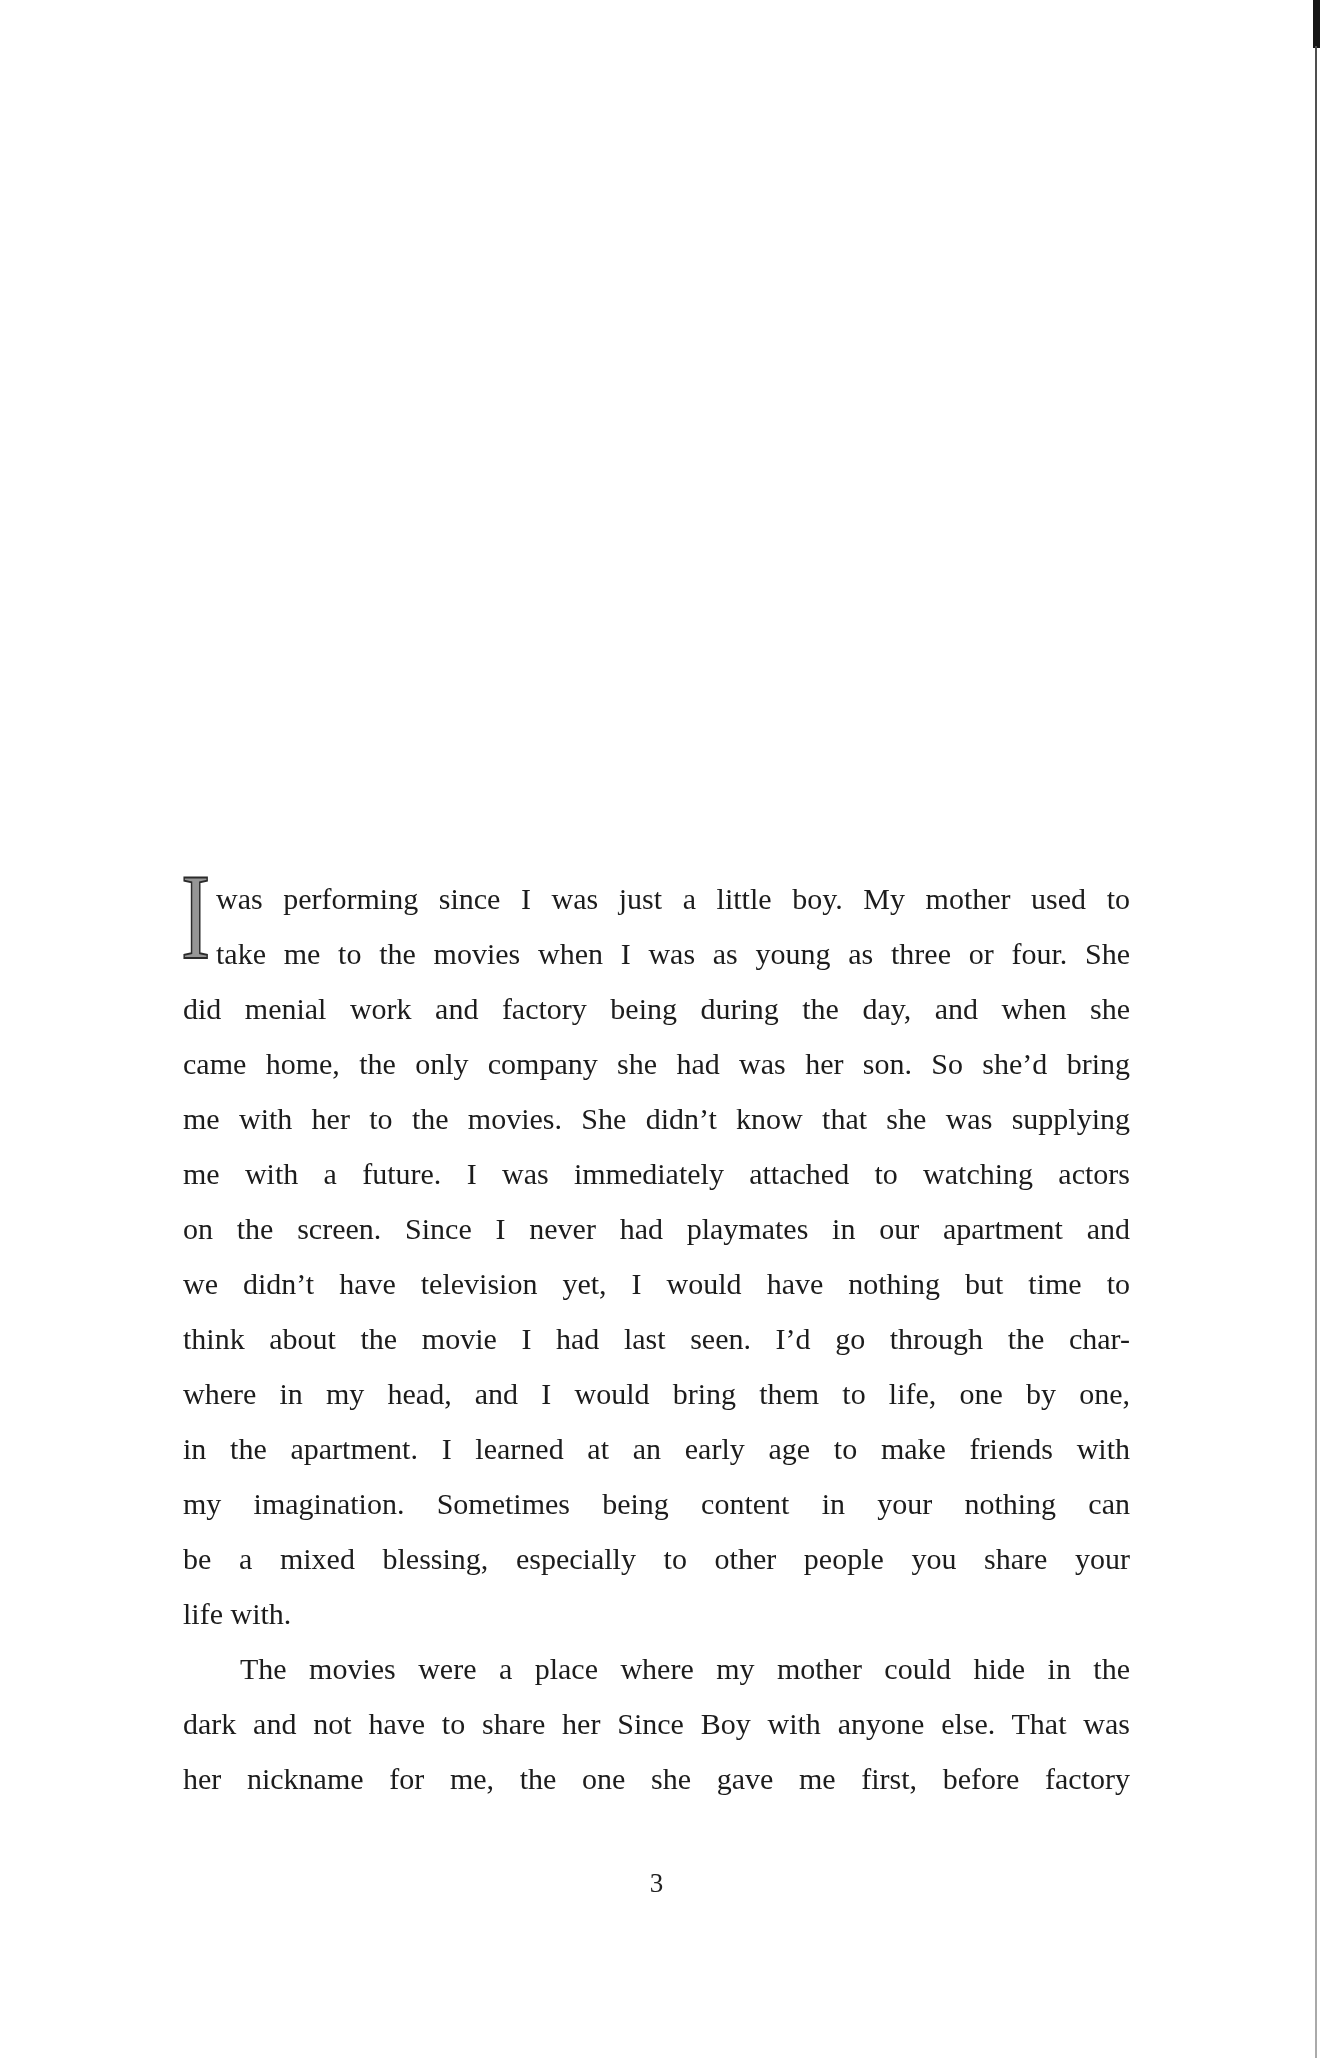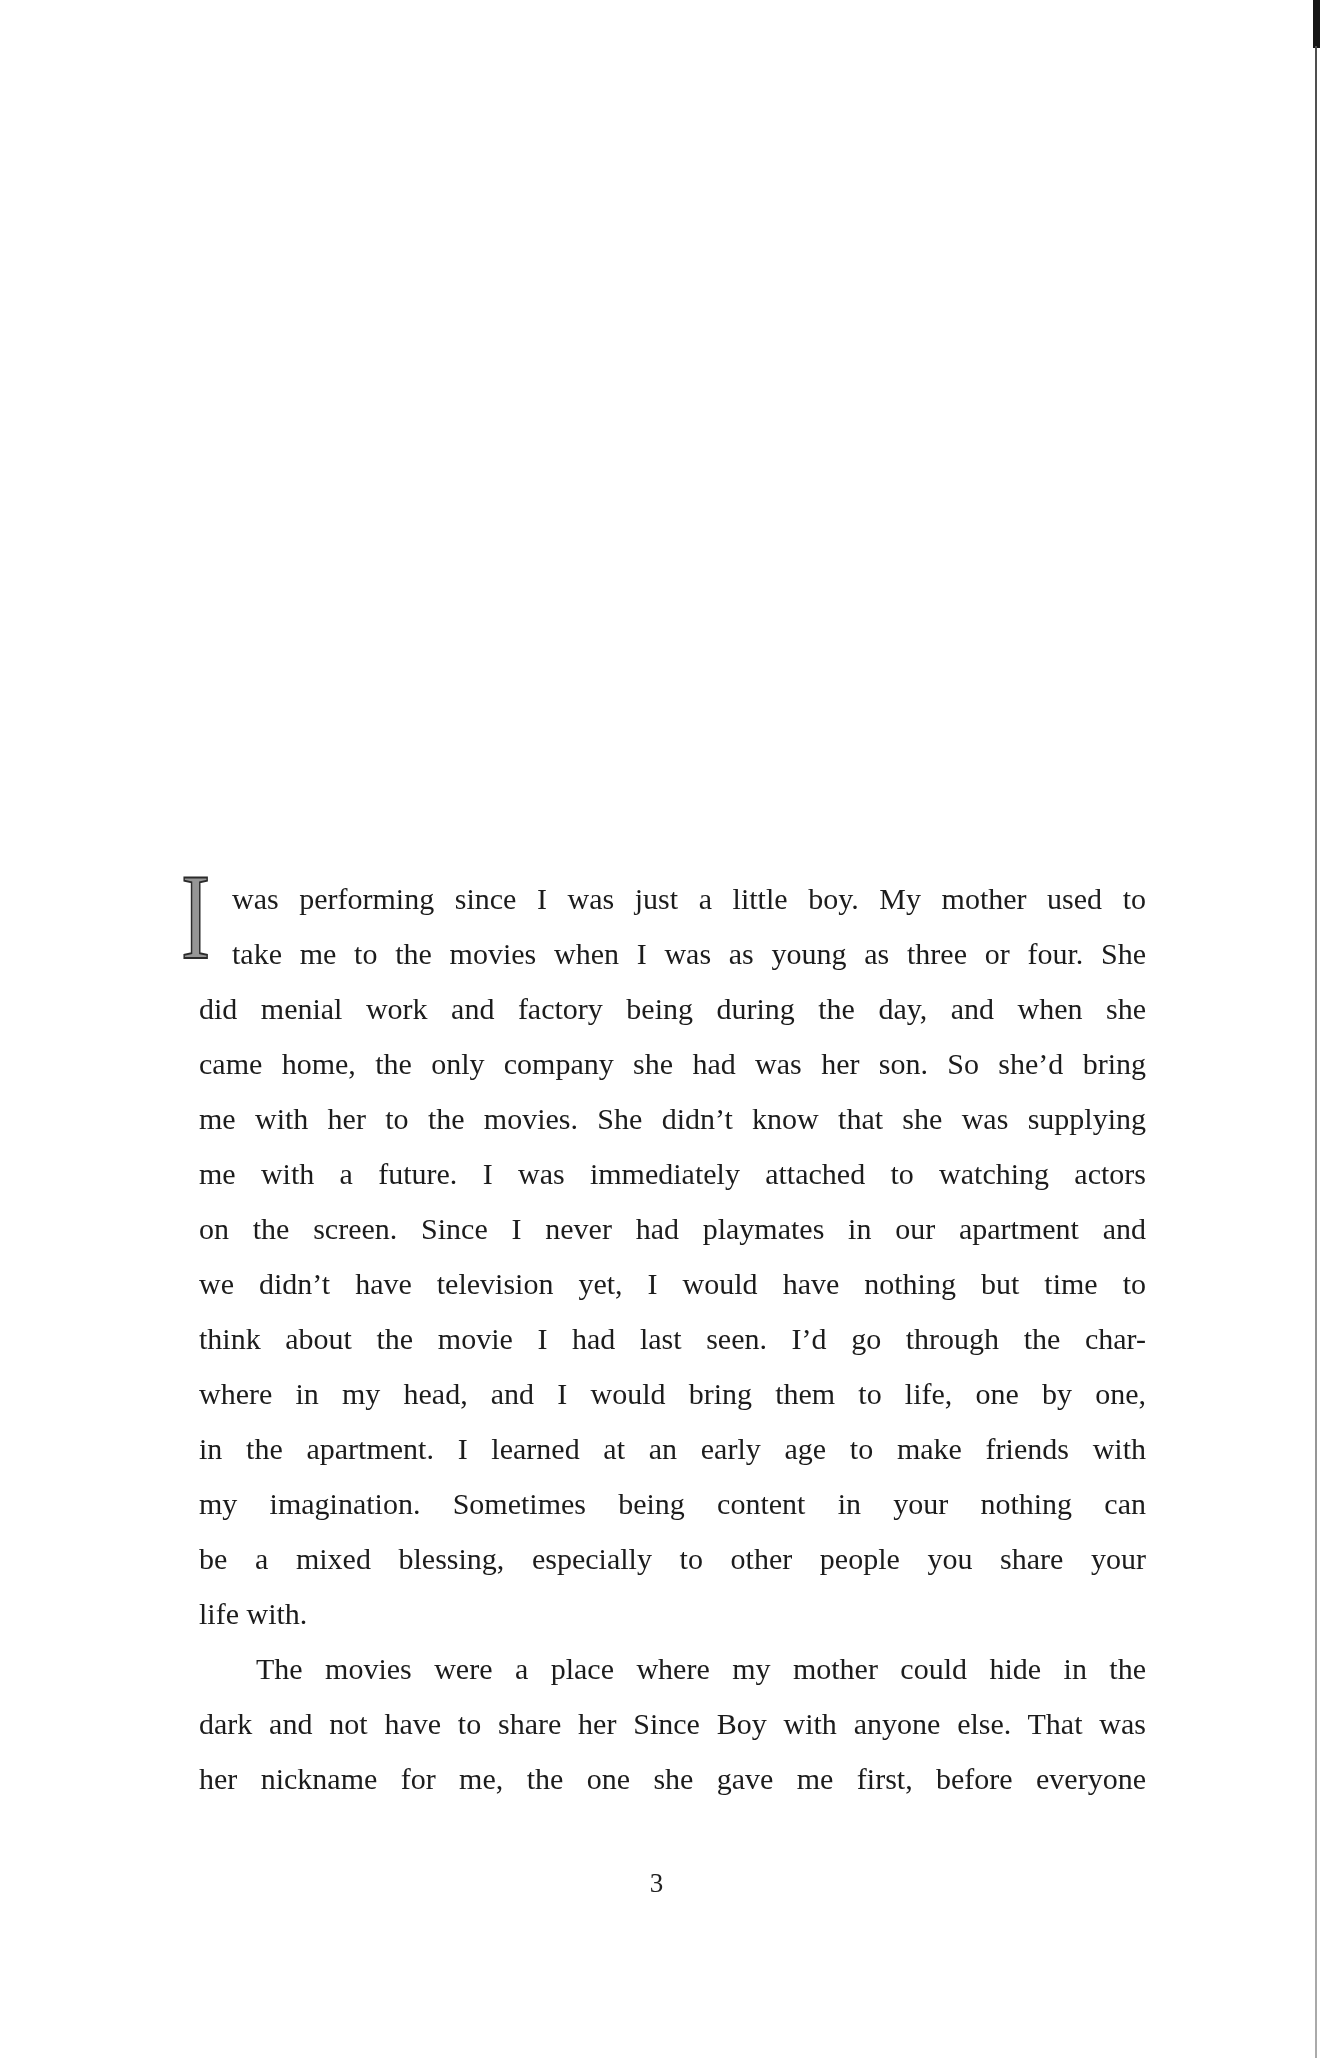--- a/index.html
+++ b/index.html
@@ -38,21 +38,20 @@
     background: linear-gradient(to bottom, #4d4d4d 0%, #7d7d7d 35%, #9a9a9a 75%, #ababab 100%);
   }
   .body-text {
     position: absolute;
     left: 183px;
     top: 871px;
     width: 947px;
     font-size: 30px;
     line-height: 55px;
     color: #1c1c1c;
-    margin-left: 16px;
   }
   .line {
     height: 55px;
     text-align: justify;
     text-align-last: justify;
     -moz-text-align-last: justify;
     white-space: normal;
     overflow: visible;
   }
   
@@ -111,18 +110,18 @@
     <div class="line">on the screen. Since I never had playmates in our apartment and</div>
     <div class="line">we didn’t have television yet, I would have nothing but time to</div>
     <div class="line">think about the movie I had last seen. I’d go through the char-</div>
     <div class="line">where in my head, and I would bring them to life, one by one,</div>
     <div class="line">in the apartment. I learned at an early age to make friends with</div>
     <div class="line">my imagination. Sometimes being content in your nothing can</div>
     <div class="line">be a mixed blessing, especially to other people you share your</div>
     <div class="line para-end">life with.</div>
     <div class="line para-indent">The movies were a place where my mother could hide in the</div>
     <div class="line">dark and not have to share her Since Boy with anyone else. That was</div>
-    <div class="line">her nickname for me, the one she gave me first, before everyone</div>
+    <div class="line">her nickname for me, the one she gave me first, before factory</div>
   </div>
 
   <div class="page-number">3</div>
 
 </div>
 
 </body></html>

